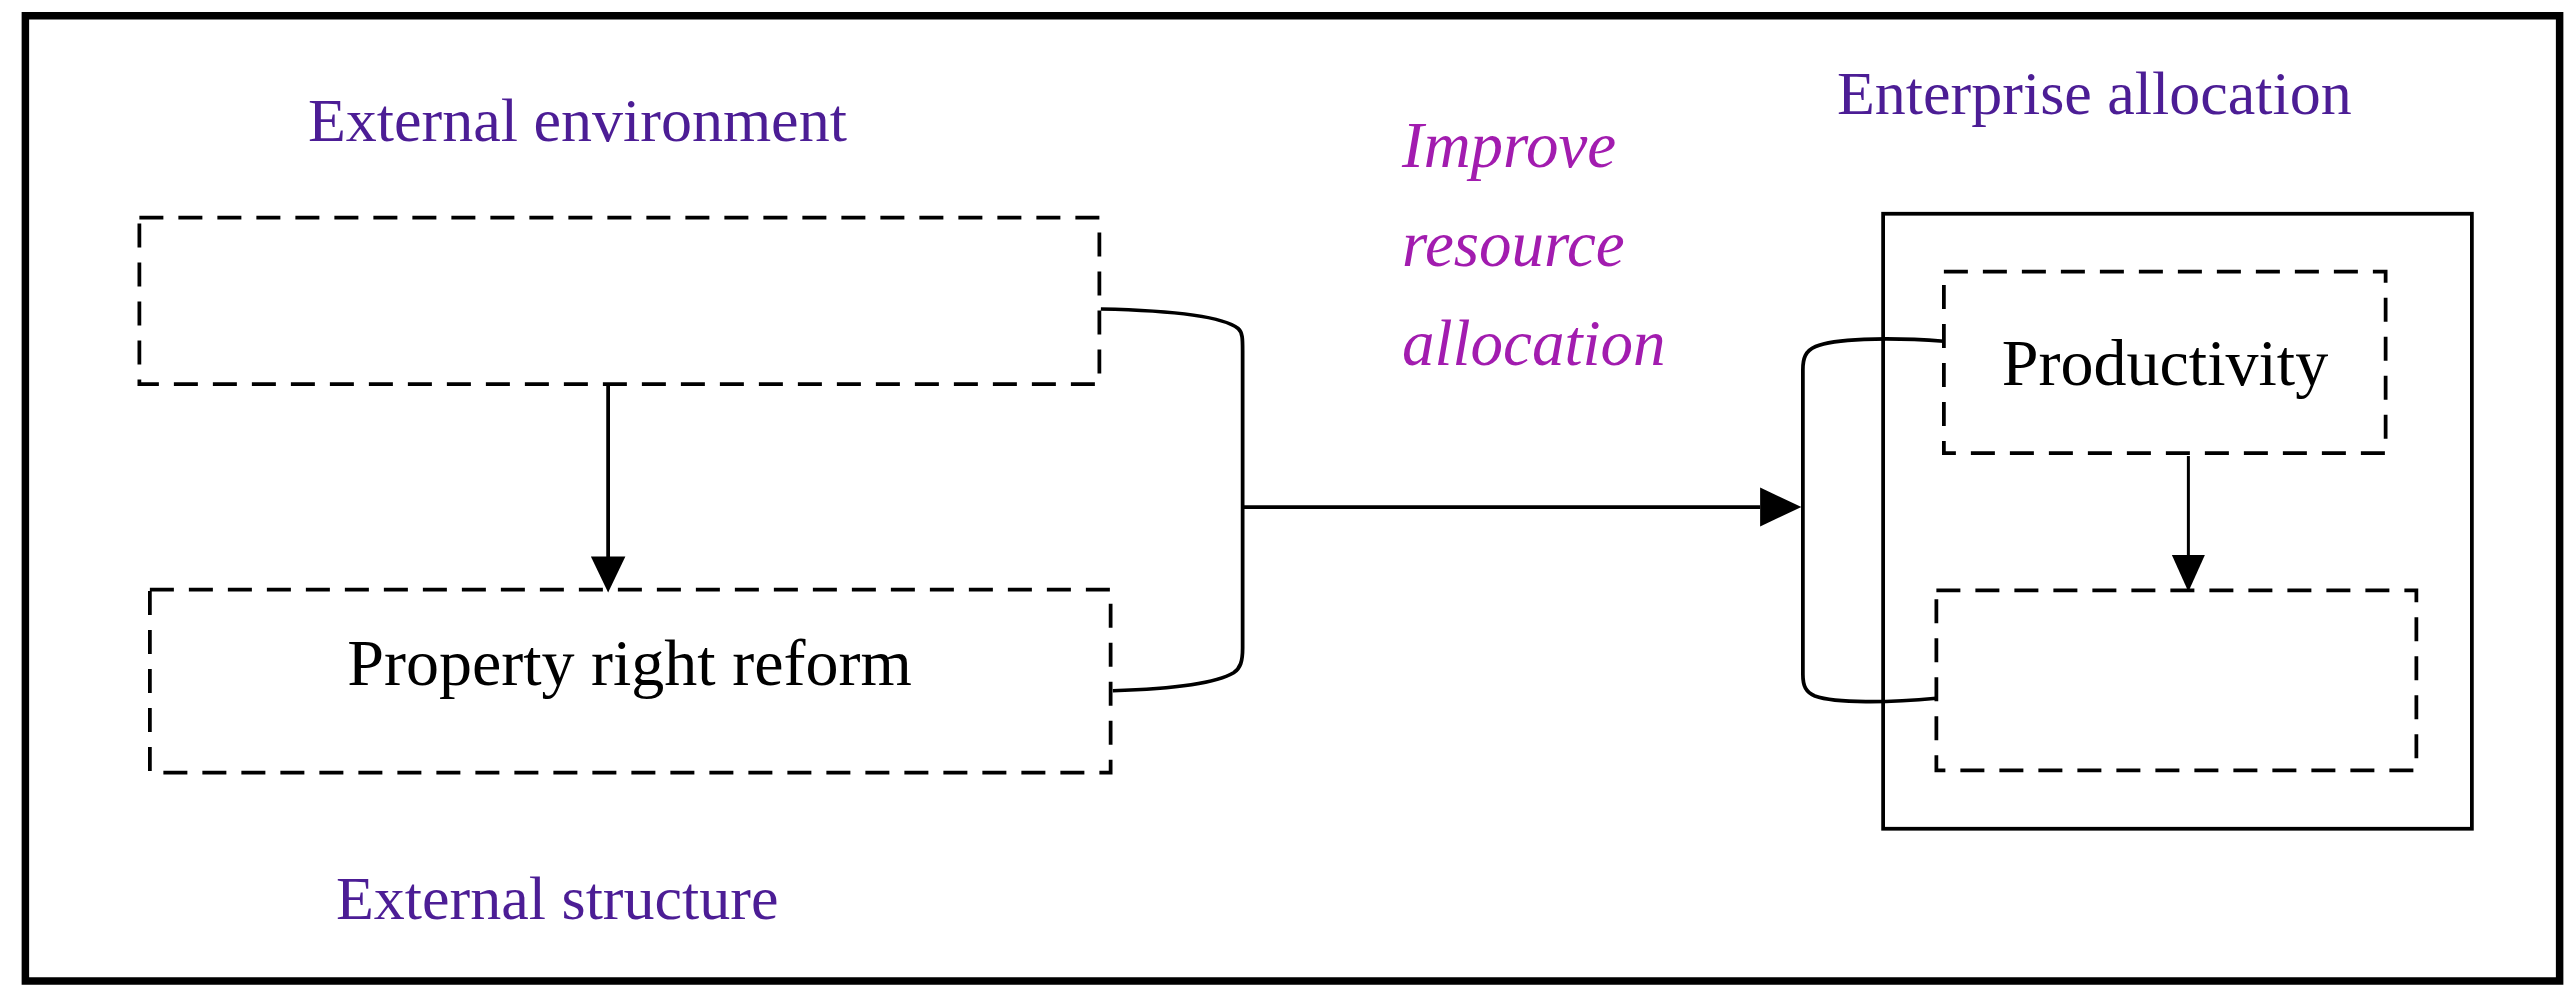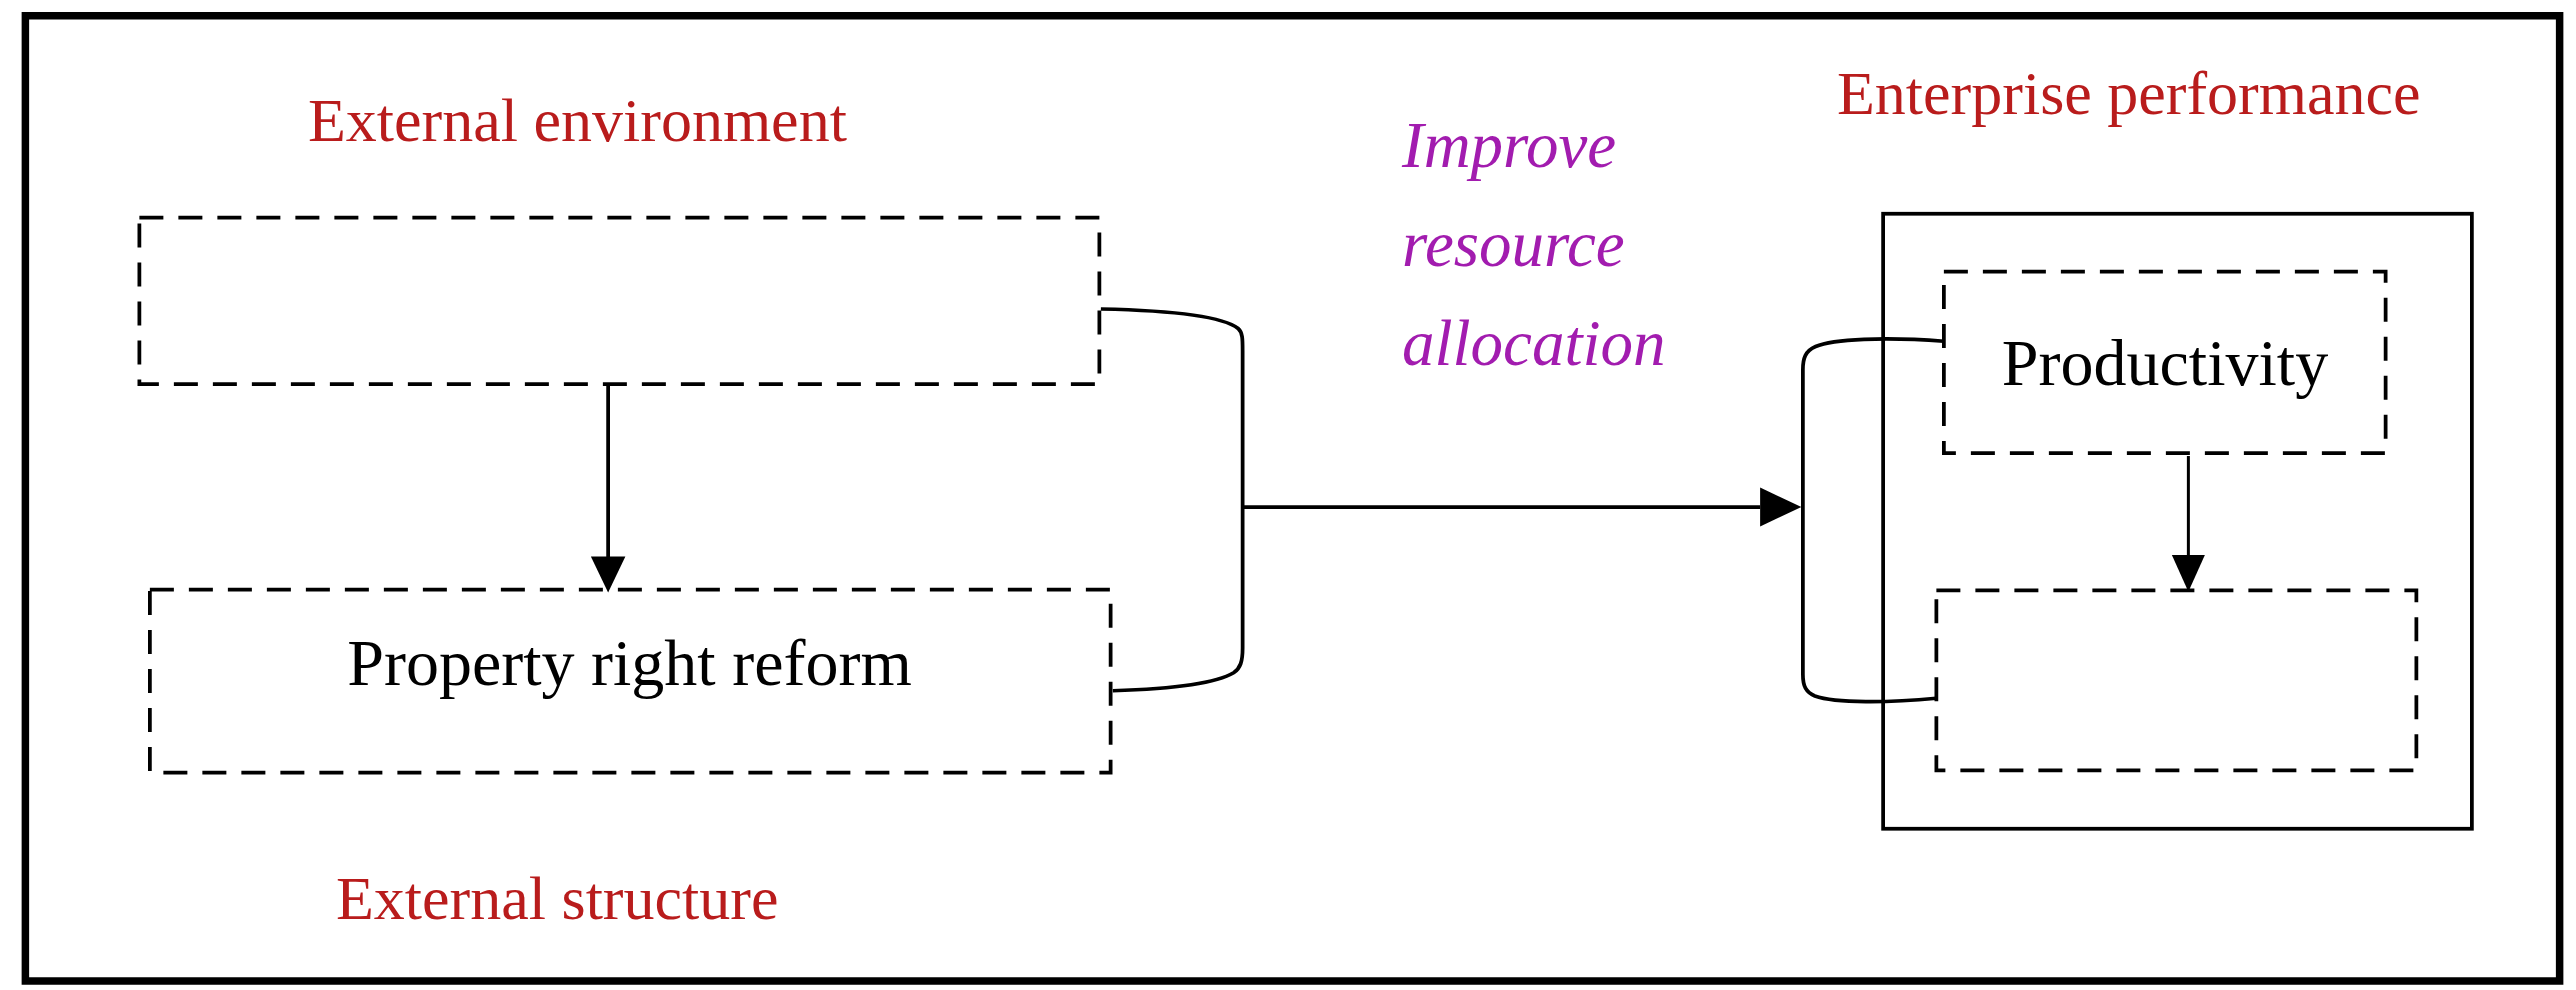--- a/index.html
+++ b/index.html
@@ -21,21 +21,21 @@
     left: 0;
     top: 0;
     width: 2576px;
     height: 990px;
   }
   .free-label {
     position: absolute;
     white-space: nowrap;
     font-size: 62px;
     line-height: 62px;
-    color: #b91c1c;
+    color: #4c1d95;
   }
   .emphasis-label {
     position: absolute;
     font-size: 65px;
     line-height: 99px;
     font-weight: normal;
     font-style: italic;
     white-space: normal;
     color: #a21caf;
   }
@@ -83,21 +83,21 @@
              L 2403 899 C 2403 915 2407 923 2419 928 C 2447 938 2518 937 2581 931" fill="none" stroke="#000" stroke-width="5"></path>
 
     <line x1="2917" y1="608" x2="2917" y2="744" stroke="#000" stroke-width="4"></line>
     <polygon points="2895,740 2939,740 2917,789" fill="#000"></polygon>
   </svg>
 
   <div class="free-label" style="left:308px; top:89px;">External environment</div>
 
   <div class="free-label" style="left:336px; top:867px;">External structure</div>
 
-  <div class="free-label" style="left:1837px; top:62px;">Enterprise performance</div>
+  <div class="free-label" style="left:1837px; top:62px;">Enterprise allocation</div>
 
   <div class="emphasis-label" style="left:1402px; top:96px; width:330px;">Improve resource allocation</div>
 
 
   <div class="box-label" style="left:149px; top:571px; width:961px; height:183px; padding-bottom:12px;">Property right reform</div>
 
   <div class="box-label" style="left:1944px; top:272px; width:442px; height:182px;">Productivity</div>
 
 
 </div>

